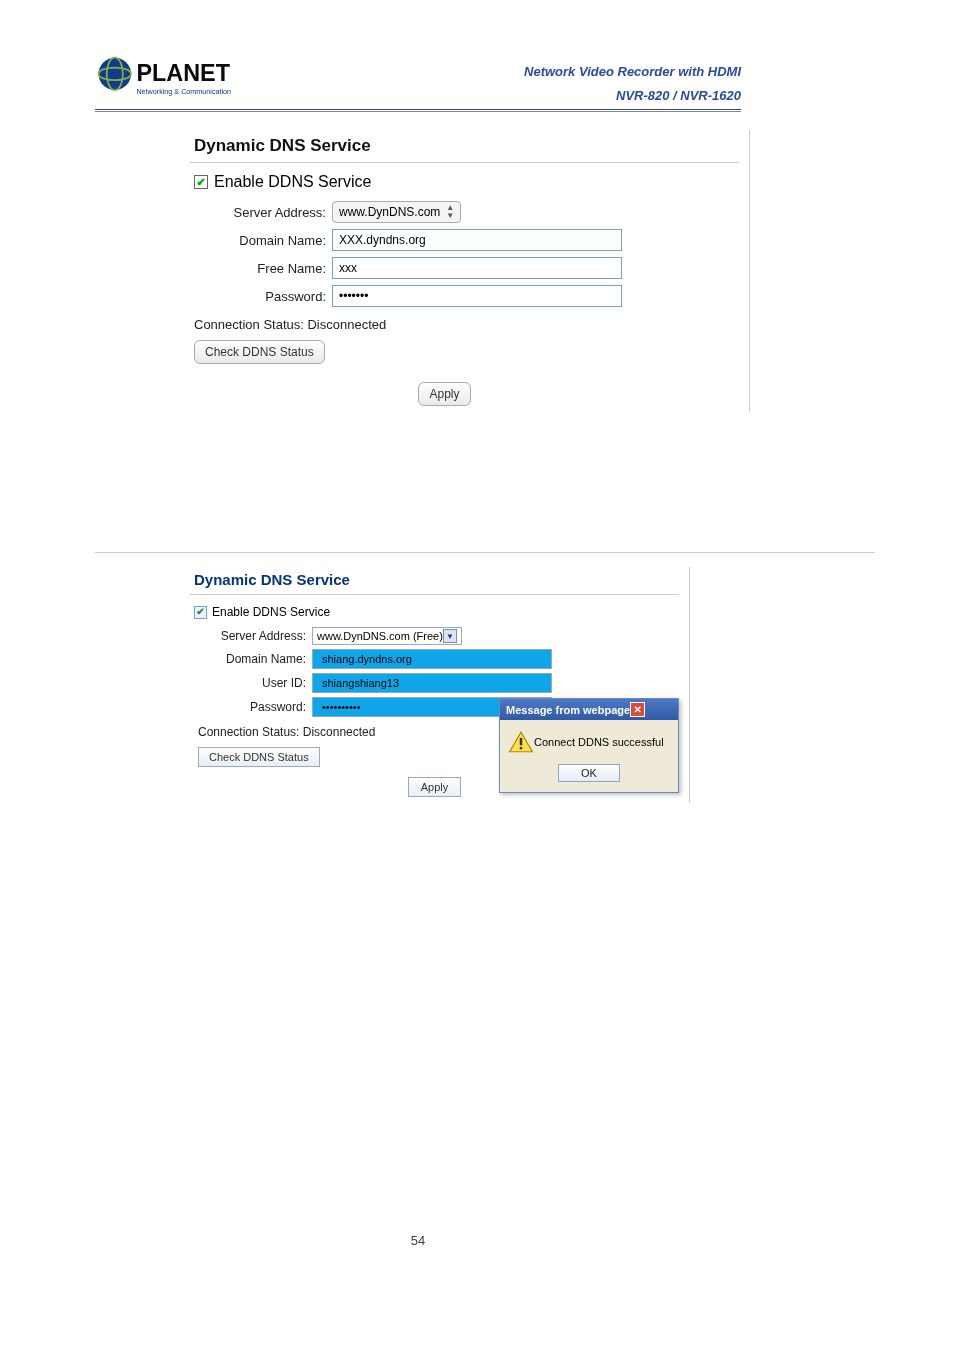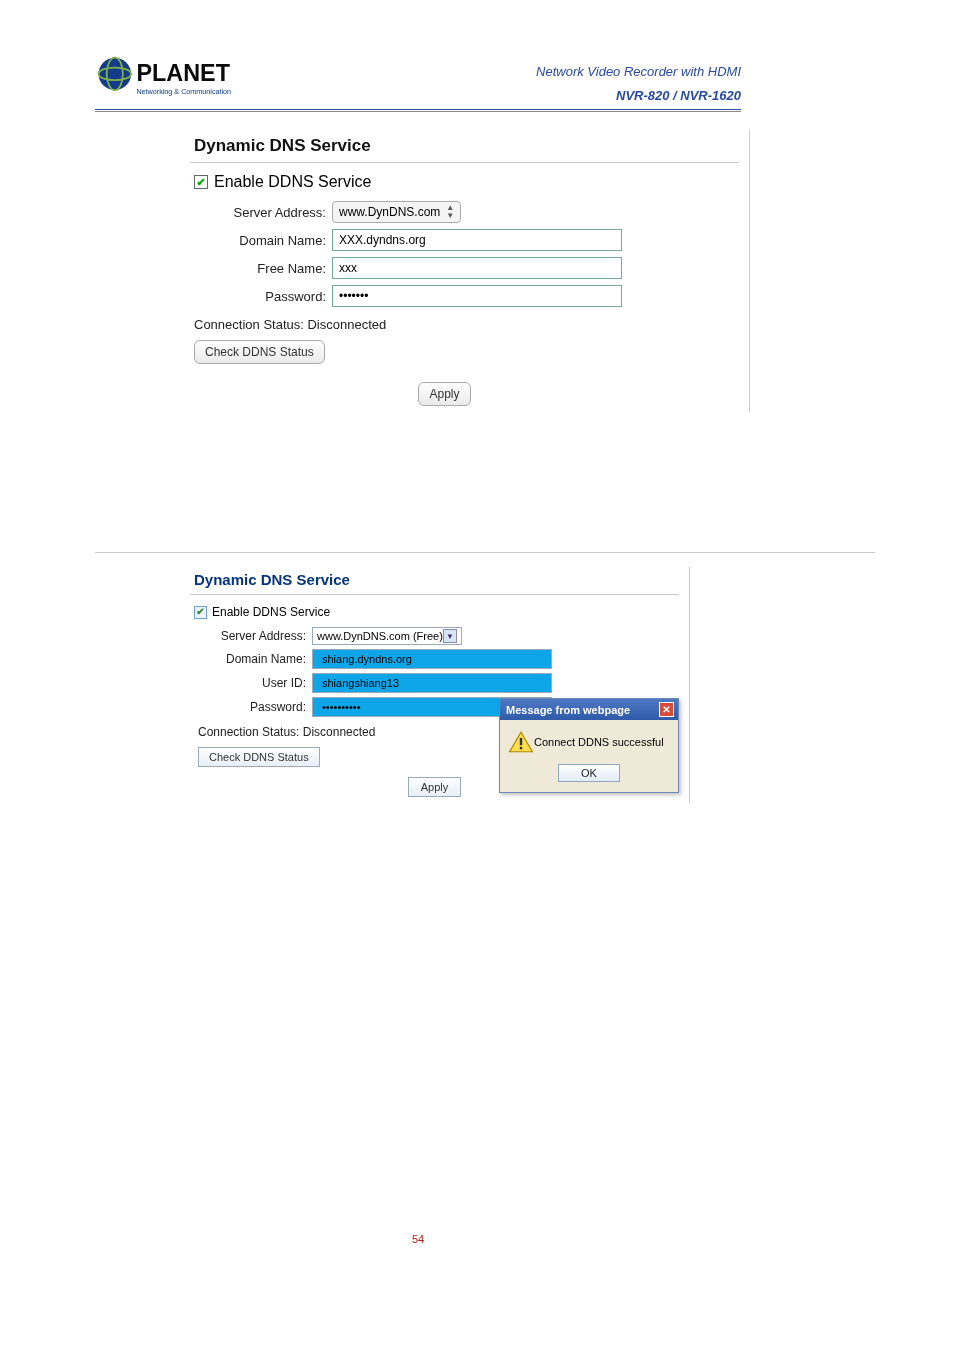--- a/index.html
+++ b/index.html
@@ -16,21 +16,21 @@
   }
   .header-row {
     display: flex;
     align-items: flex-end;
     justify-content: space-between;
     margin-bottom: 4px;
   }
   .logo-wrap { width: 180px; height: 55px; }
   .logo-svg { width: 100%; height: 100%; }
   .header-text { text-align: right; font-size: 13px; line-height: 1.4; }
-  .ht1 { color: #2a4aa0; font-style: italic; font-weight: normal; }
+  .ht1 { color: #2a4aa0; font-style: italic; font-weight: bold; }
   .ht2 { color: #2a4aa0; font-style: italic; font-weight: bold; margin-top: 6px; }
   .hr1 { border: none; border-top: 1.5px solid #2a4aa0; margin: 2px 0 0 0; }
   .hr2 { border: none; border-top: 1px solid #888; margin: 1px 0 0 0; }
 
   
   .panel {
     margin: 18px 0 0 95px;
     width: 560px;
     border-right: 1px solid #ccc;
     padding-right: 10px;
@@ -125,39 +125,39 @@
     width: 180px;
     border: 1px solid #6b8bbd;
     background: #efe9d8;
     font-size: 11px;
     box-shadow: 2px 2px 4px rgba(0,0,0,0.25);
   }
   .dialog-title {
     background: linear-gradient(#4f79c4,#2e5aa8);
     color: #fff; font-weight: bold;
     padding: 3px 4px 3px 6px;
-    display: flex; justify-content: space-between; align-items: center;
+    display: flex; justify-content: flex-start; align-items: center;
   }
   .dialog-close {
     width: 15px; height: 15px; background: #d84b3a; color: #fff; font-weight: bold;
     display: inline-flex; align-items: center; justify-content: center; font-size: 10px;
     border: 1px solid #fff; line-height: 1;
   }
   .dialog-body { display: flex; align-items: center; padding: 10px 8px 6px 8px; }
   .warn-icon {
     width: 26px; height: 24px;
   }
   .dialog-ok-row { text-align: center; padding: 4px 0 10px 0; }
   .dialog-ok {
     display: inline-block; font-size: 11px; color: #222;
     border: 1px solid #8fa6c8; background: linear-gradient(#fefefe,#e3ecf6);
     padding: 2px 22px;
   }
 
-  .page-num { text-align: center; font-size: 11px; color: #b91c1c; margin-top: 430px; }
+  .page-num { text-align: center; font-size: 13px; color: #404040; margin-top: 430px; }
 </style>
 </head>
 <body>
 
 <div class="page">
 
   <div class="header-row">
     <div class="logo-wrap">
       <svg class="logo-svg" viewBox="0 0 200 60">
         <circle cx="22" cy="26" r="18" fill="#143a8a"></circle>

